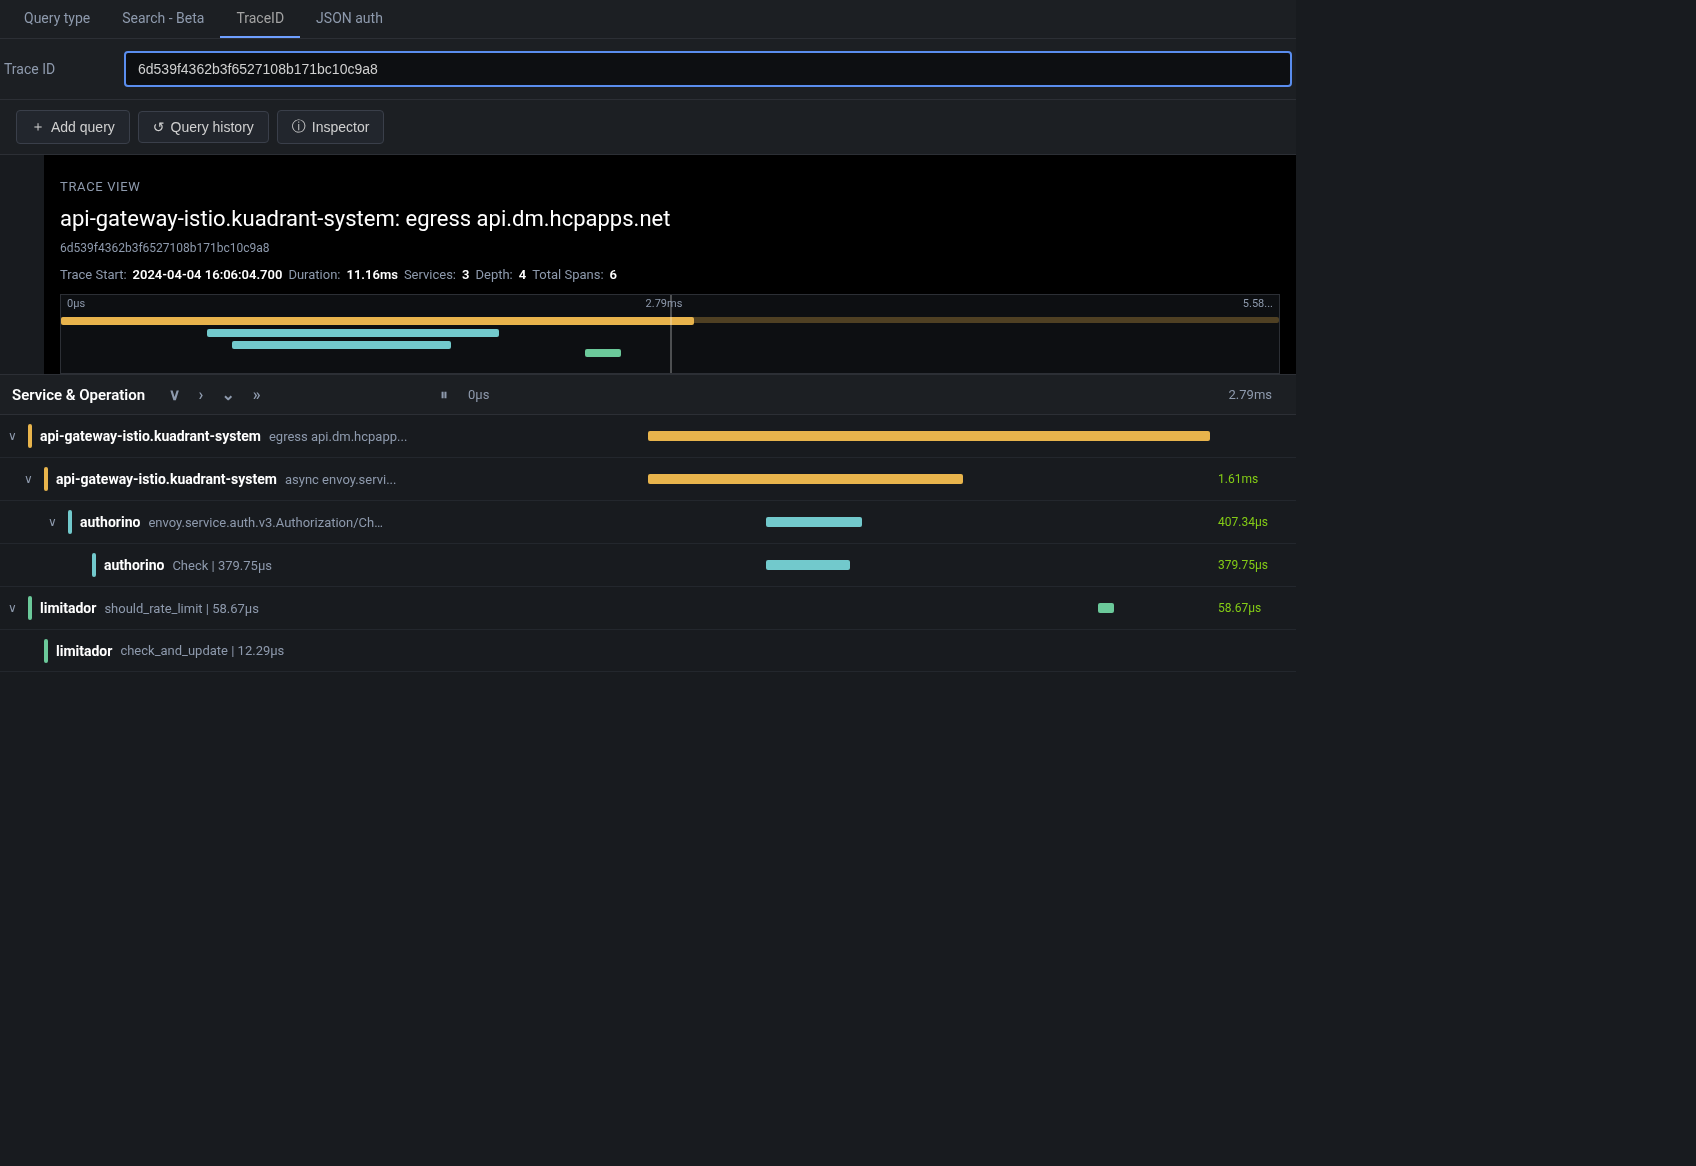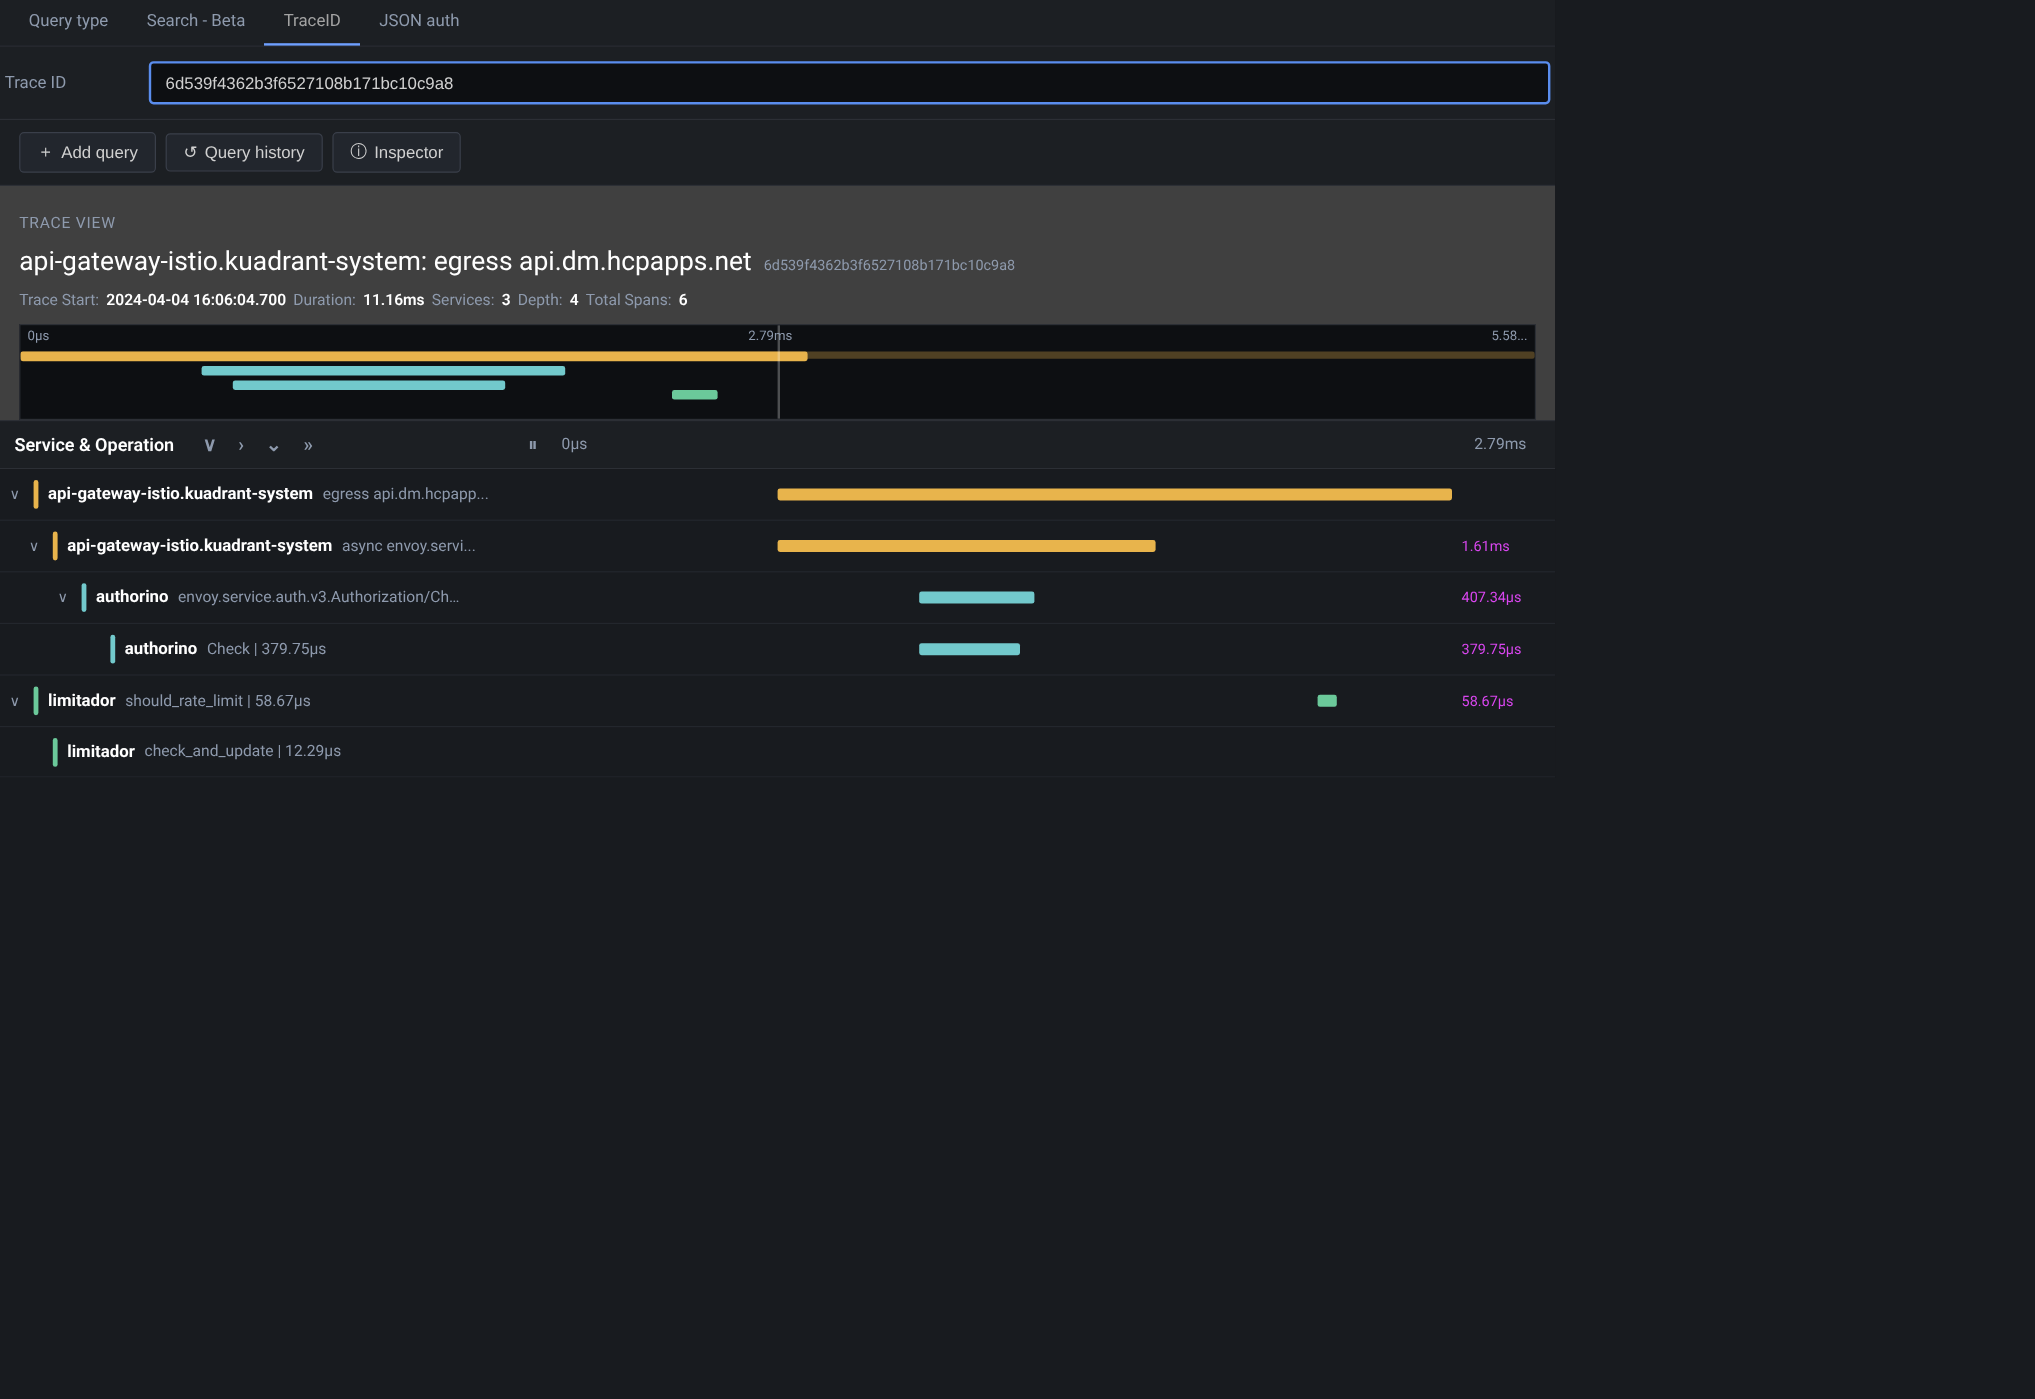--- a/index.html
+++ b/index.html
@@ -77,39 +77,41 @@
       color: #d0d0d0;
       cursor: pointer;
       font-size: 14px;
     }
     .action-btn .icon {
       font-size: 14px;
     }
 
     
     .trace-view-section {
-      background: #404040;
+      background: #000000;
       padding: 24px 16px 0 16px;
+      margin-left: 44px;
     }
     .trace-view-label {
       font-size: 13px;
       color: #8e9aad;
       margin-bottom: 12px;
       text-transform: uppercase;
       letter-spacing: 0.05em;
     }
     .trace-title {
       font-size: 22px;
       color: #ffffff;
       margin-bottom: 12px;
       font-weight: 400;
       display: flex;
       align-items: baseline;
       gap: 10px;
       flex-wrap: wrap;
+      flex-direction: column;
     }
     .trace-title-id {
       font-size: 12px;
       color: #8e9aad;
       font-weight: 400;
     }
     .trace-meta {
       font-size: 13px;
       color: #8e9aad;
       margin-bottom: 12px;
@@ -282,21 +284,21 @@
     .span-bar {
       position: absolute;
       height: 10px;
       top: 2px;
       border-radius: 2px;
     }
     .span-bar.gold { background: #e8b44c; }
     .span-bar.cyan { background: #72c9cc; }
     .span-bar.green { background: #6bc99a; }
     .span-duration {
-      color: #d946ef;
+      color: #84cc16;
       font-size: 12px;
       white-space: nowrap;
       margin-left: 8px;
       min-width: 70px;
     }
   </style>
 </head>
 <body>
 
 <div class="query-tabs">

